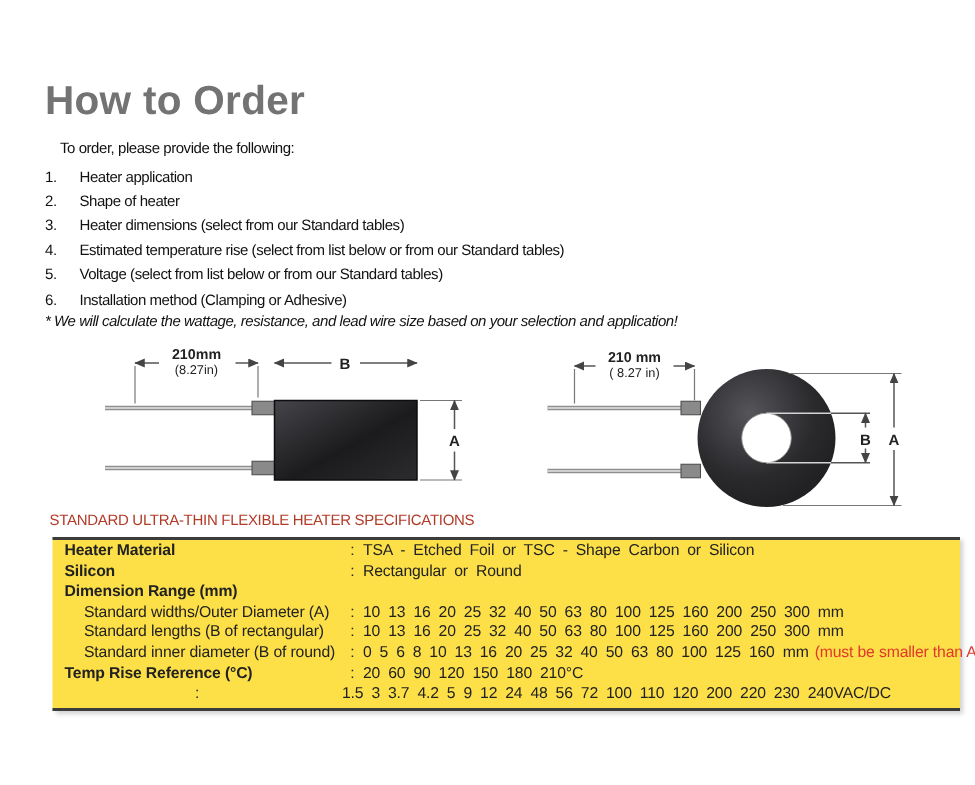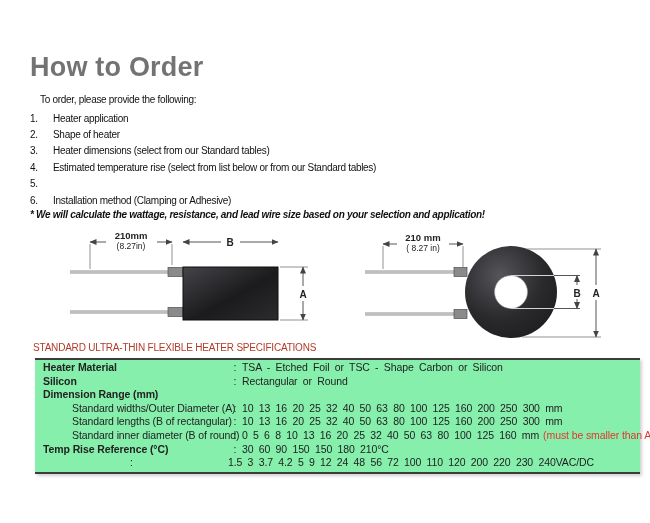--- a/index.html
+++ b/index.html
@@ -22,53 +22,53 @@
     font-size:10px;letter-spacing:-0.3px;color:#111;
   }
   .order-list{
     position:absolute;left:30px;top:110px;width:560px;
     font-size:10px;letter-spacing:-0.3px;color:#111;
   }
   .order-item{display:flex;height:16.4px;align-items:center;}
   .order-item .num{width:23px;flex:0 0 23px;}
   .order-note{
     position:absolute;left:30px;top:209px;
-    font-size:10px;font-style:italic;letter-spacing:-0.3px;color:#111;font-weight:bold;
+    font-size:10px;font-style:italic;letter-spacing:-0.3px;color:#111;
   }
   
   .diag{position:absolute;top:226px;}
   #diag-rect{left:60px;}
   #diag-round{left:358px;}
   svg text{font-family:"Liberation Sans", sans-serif;fill:#222;}
   svg text.b{font-weight:bold;}
   .dim{stroke:#555;stroke-width:1;fill:none;}
   .ext{stroke:#777;stroke-width:0.8;fill:none;}
   
   .specs-heading{
     position:absolute;left:33px;top:342px;
     font-size:10px;font-weight:normal;color:#B23B28;letter-spacing:-0.2px;
   }
   .specs-table{
     position:absolute;left:35px;top:358px;width:605px;
-    background:#86efac;
+    background:#fde047;
     border-top:2px solid #3C3C3C;
     border-bottom:2px solid #3C3C3C;
     box-shadow:2px 2px 3px rgba(0,0,0,0.18);
     font-size:10.5px;color:#222;letter-spacing:-0.1px;
     padding:1px 0 2px 0;
   }
   .spec-row{
     display:grid;
     grid-template-columns:193px 14px 1fr;
     height:13.6px;line-height:13.6px;
     align-items:center;white-space:nowrap;
   }
   .spec-label{padding-left:8px;}
   .spec-row.main .spec-label{font-weight:bold;}
-  .spec-row.sub .spec-label{padding-left:37px;}
+  .spec-row.sub .spec-label{padding-left:21px;}
   .spec-colon{text-align:center;}
   .spec-value{word-spacing:2.5px;}
   .spec-warning{color:#E0382C;margin-left:4px;word-spacing:0;}
 </style>
 </head>
 <body>
 
 <div class="page-title">How to Order</div>
 
 <div class="intro">To order, please provide the following:</div>
@@ -85,20 +85,21 @@
   <div class="order-item">
     <span class="num">3.</span>
     <span>Heater dimensions (select from our Standard tables)</span>
   </div>
   <div class="order-item">
     <span class="num">4.</span>
     <span>Estimated temperature rise (select from list below or from our Standard tables)</span>
   </div>
   <div class="order-item">
     <span class="num">5.</span>
+    <span>Voltage (select from list below or from our Standard tables)</span>
   </div>
   <div class="order-item">
     <span class="num">6.</span>
     <span>Installation method (Clamping or Adhesive)</span>
   </div>
 </div>
 
 <div class="order-note">* We will calculate the wattage, resistance, and lead wire size based on your selection and application!</div>
 
 <svg id="diag-rect" class="diag" width="300" height="115" viewBox="0 0 300 115">
@@ -229,19 +230,19 @@
     <span class="spec-value">10 13 16 20 25 32 40 50 63 80 100 125 160 200 250 300 mm</span>
   </div>
   <div class="spec-row sub">
     <span class="spec-label">Standard inner diameter (B of round)</span>
     <span class="spec-colon">:</span>
     <span class="spec-value"><span>0 5 6 8 10 13 16 20 25 32 40 50 63 80 100 125 160 mm</span><span class="spec-warning">(must be smaller than A)</span></span>
   </div>
   <div class="spec-row main">
     <span class="spec-label">Temp Rise Reference (°C)</span>
     <span class="spec-colon">:</span>
-    <span class="spec-value">30 60 90 150 150 180 210°C</span>
+    <span class="spec-value">20 60 90 120 150 180 210°C</span>
   </div>
   <div class="spec-row main">
     <span class="spec-colon">:</span>
     <span class="spec-value">1.5 3 3.7 4.2 5 9 12 24 48 56 72 100 110 120 200 220 230 240VAC/DC</span>
   </div>
 </div>
 
 </body></html>

